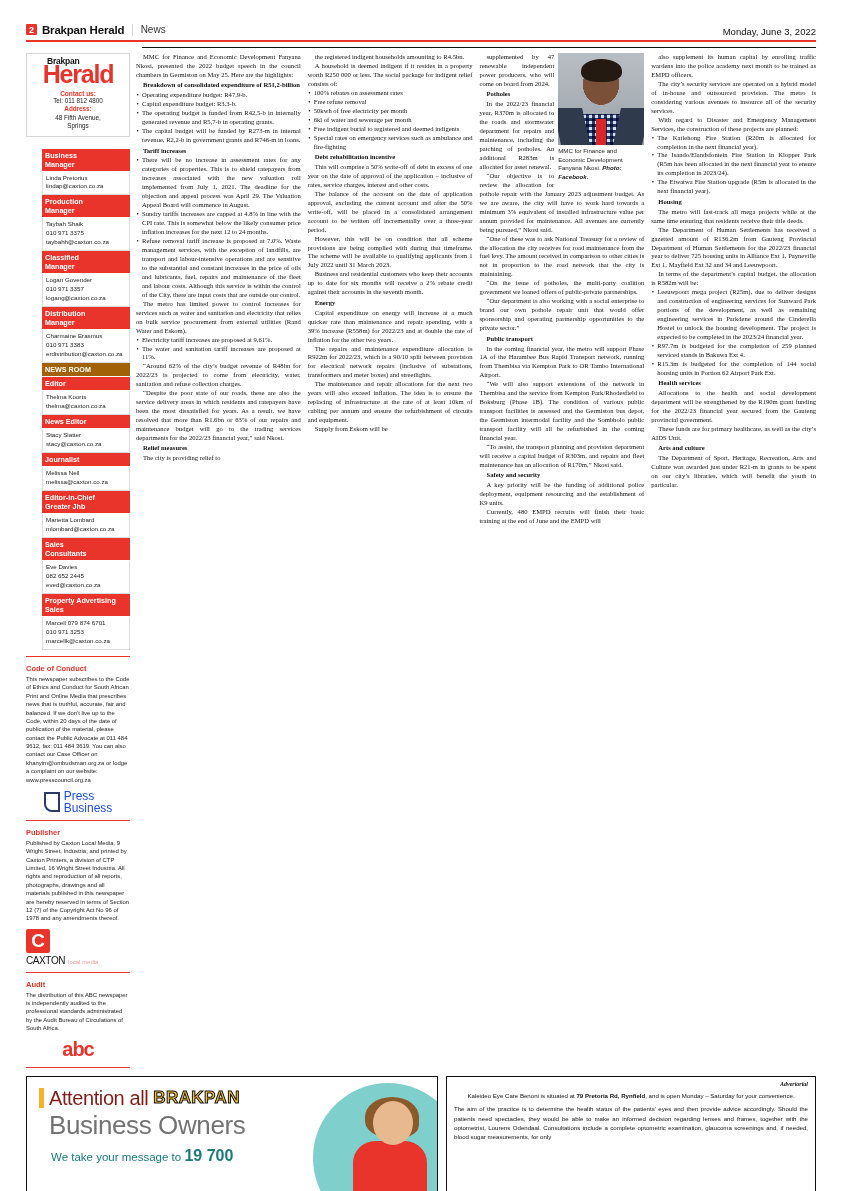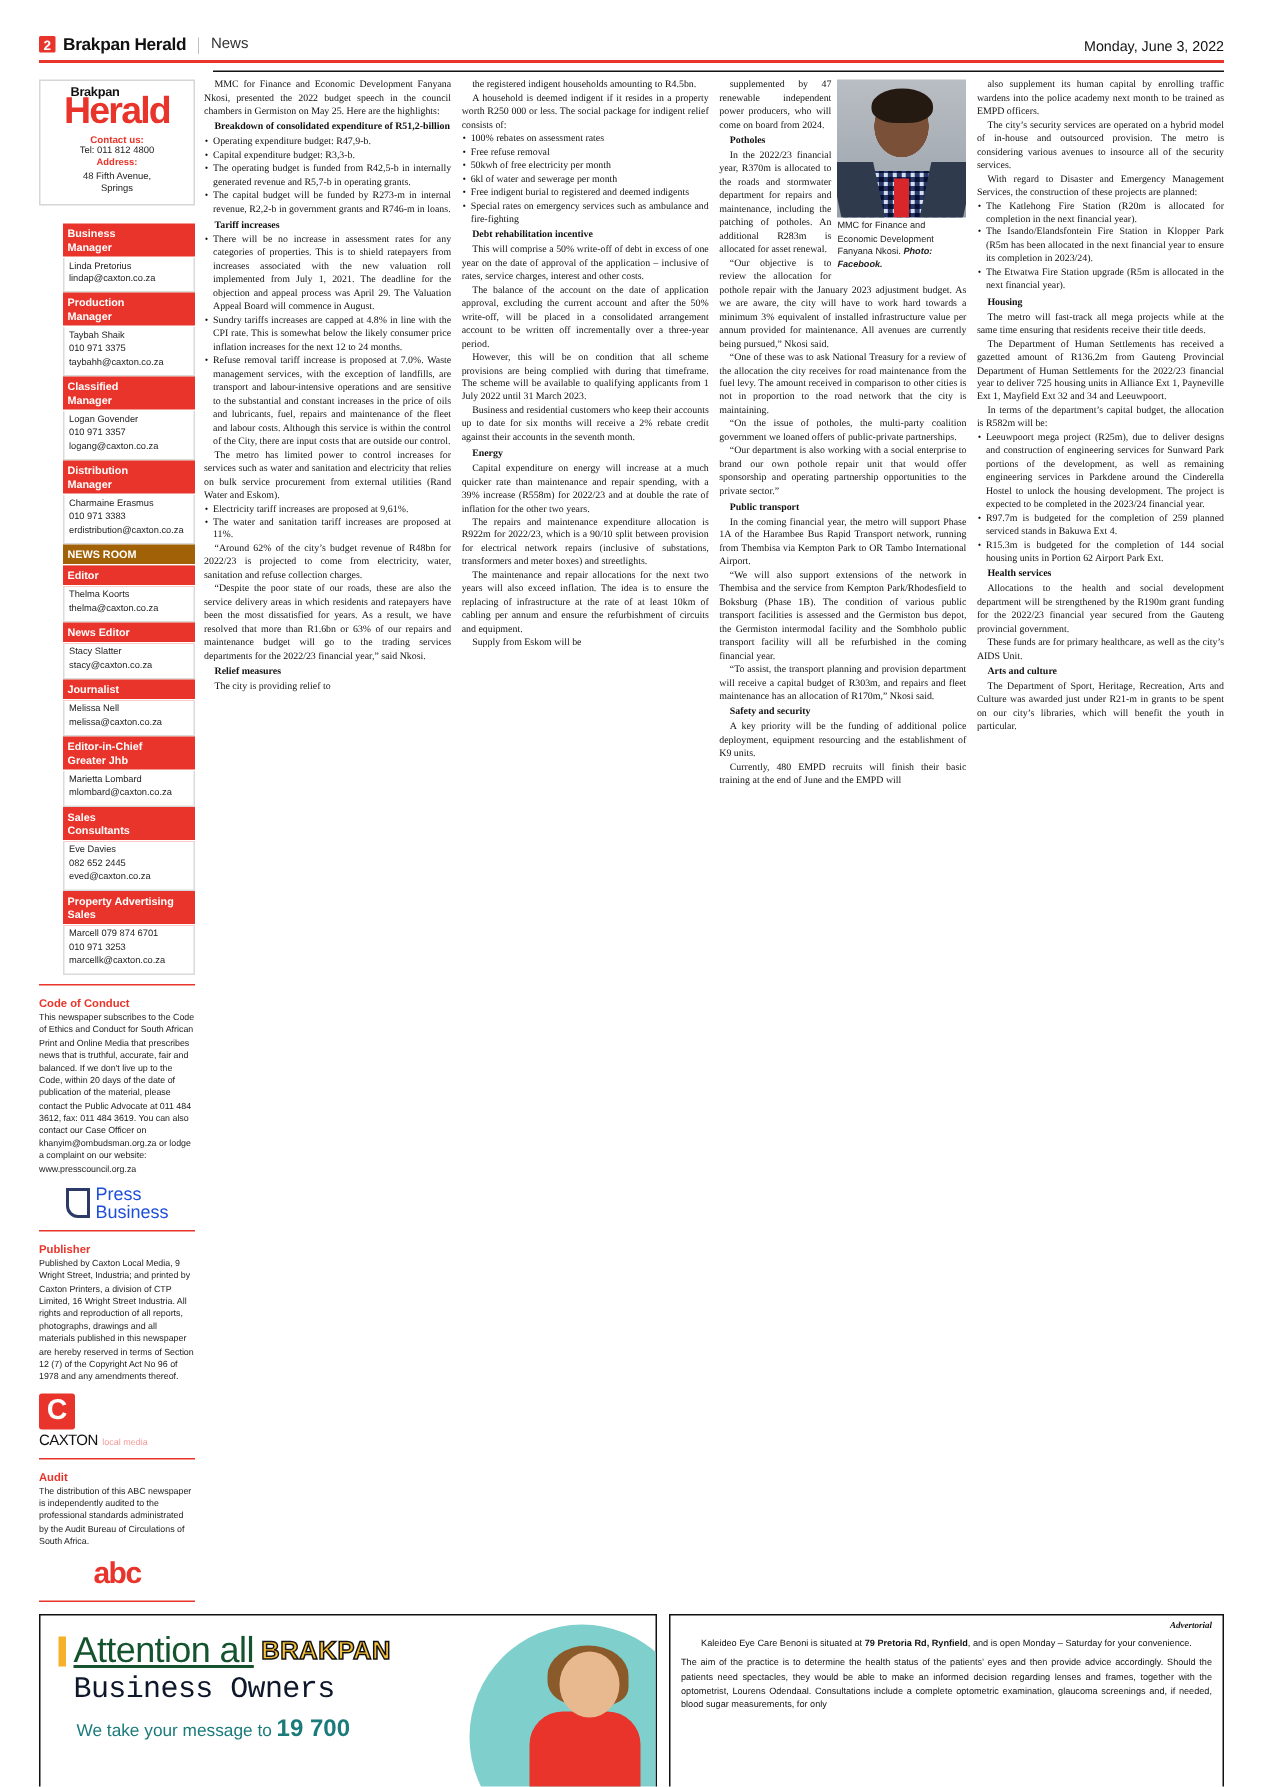--- a/index.html
+++ b/index.html
@@ -124,25 +124,25 @@
   .ads-row { display: flex; gap: 8px; margin-top: 8px; }
   .ad-left { width: 412px; flex: none; border: 1.5px solid #111; background: #fff;
              position: relative; overflow: hidden; height: 310px; }
   .ad-right { flex: 1; border: 1.5px solid #111; background: #fff; position: relative;
               overflow: hidden; height: 310px; padding: 4px 7px 4px 7px; }
 
   
   .adl-top { padding: 10px 0 0 12px; position: relative; z-index: 3; }
   .adl-h1 { display: flex; align-items: center; gap: 5px; }
   .adl-bar { width: 5px; height: 20px; background: #f5b12a; }
-  .adl-attn { font-family: "Liberation Sans", sans-serif; font-size: 24px; color: #14532d;
-              letter-spacing: -0.4px; text-decoration: underline; }
+  .adl-attn { font-family: "Liberation Sans", sans-serif; font-size: 20px; color: #7f1d1d;
+              letter-spacing: -0.4px; }
   .adl-brakpan { font-family: "Liberation Sans", sans-serif; font-weight: bold; font-size: 17px;
                  color: #f5c03a; -webkit-text-stroke: 1px #111; letter-spacing: 0.4px; }
-  .adl-h2 { font-family: Liberation Mono, monospace; font-size: 20px; color: #0f172a;
+  .adl-h2 { font-family: Liberation Sans, sans-serif; font-size: 26px; color: #737373;
             letter-spacing: -0.4px; margin-left: 10px; }
   .adl-lines { font-family: "Liberation Sans", sans-serif; font-size: 11.5px; color: #1b7a7a;
                line-height: 1.22; margin: 5px 0 0 12px; max-width: 232px; }
   .adl-big { font-family: "Liberation Sans", sans-serif; font-weight: bold; font-size: 16px;
              color: #1b7a7a; }
   .adl-blob { position: absolute; right: -26px; top: 6px; width: 150px; height: 150px;
               background: #7fd0cd; border-radius: 50%; z-index: 1; }
   .adl-person { position: absolute; right: 10px; top: 24px; width: 86px; height: 150px;
                 z-index: 2; }
   .adl-head { position:absolute; right: 14px; top: 0; width: 40px; height: 44px;

